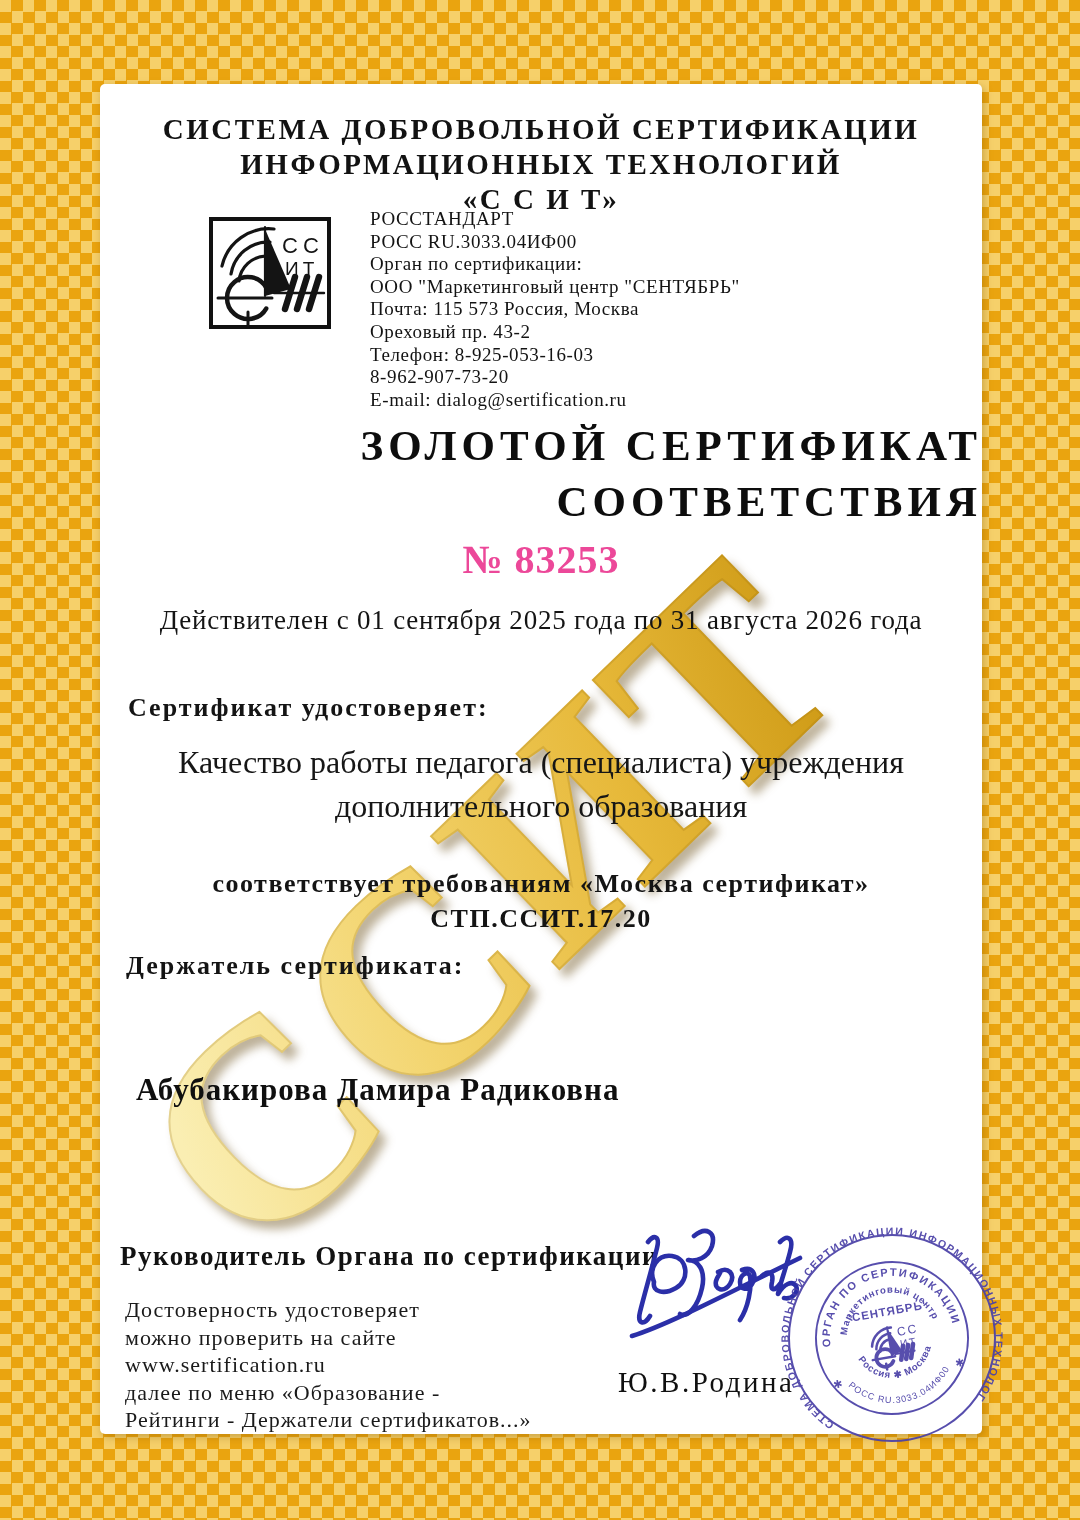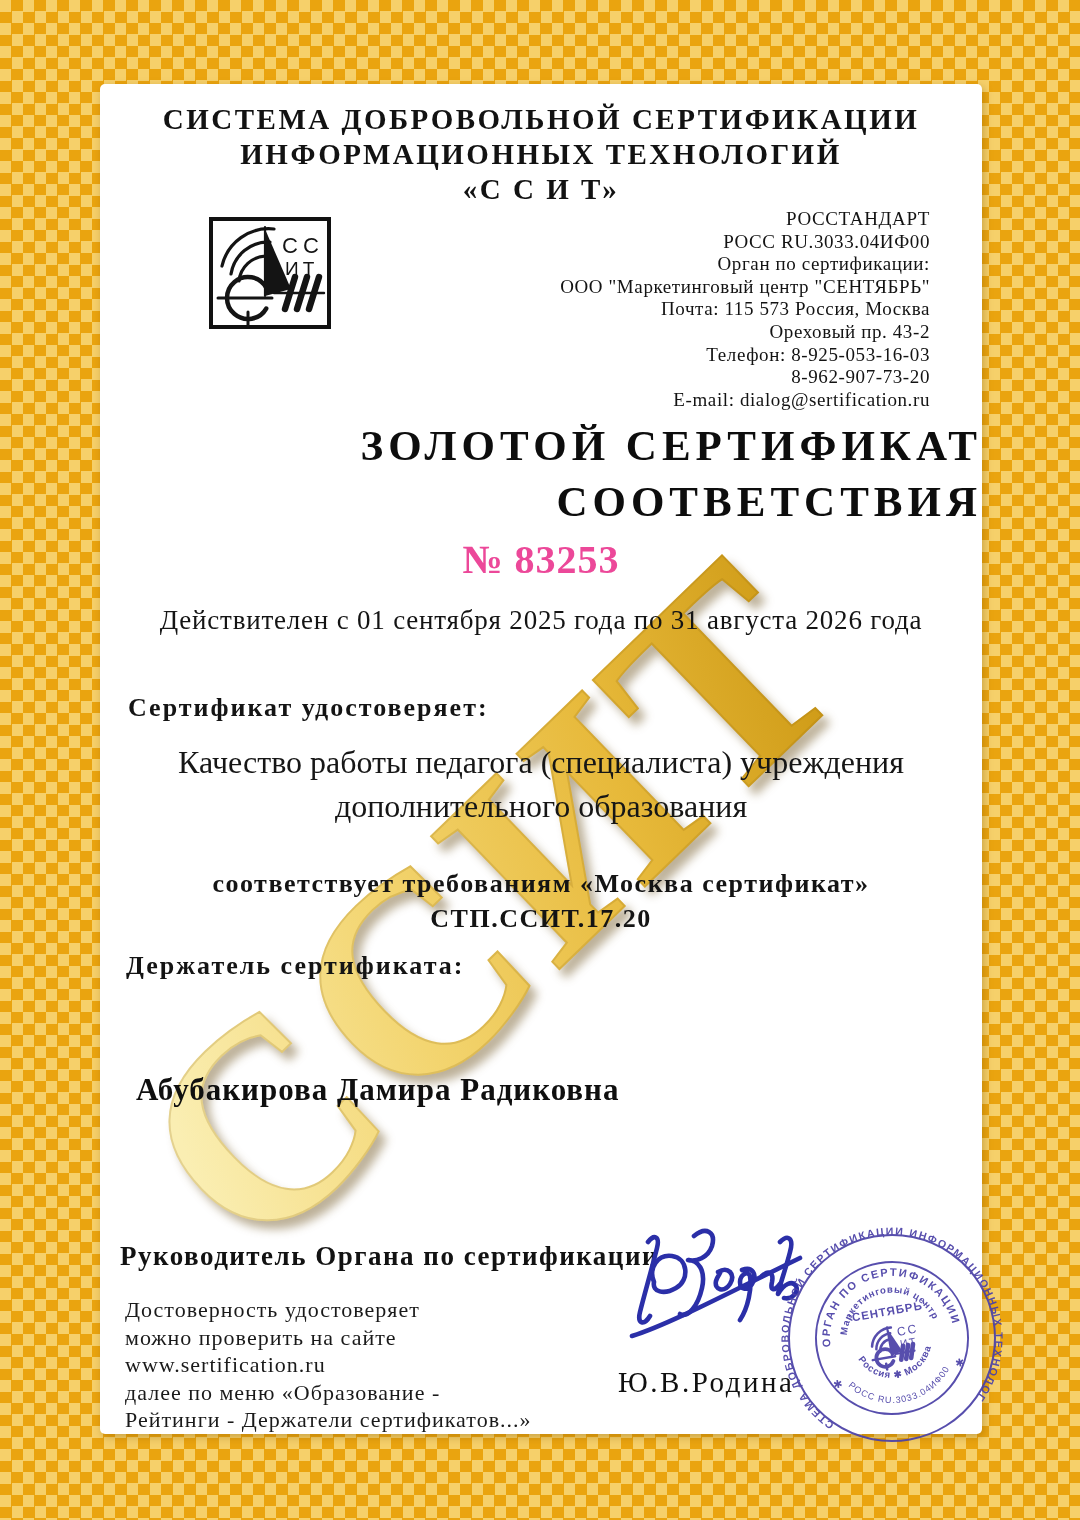--- a/index.html
+++ b/index.html
@@ -28,28 +28,28 @@
     transform:translate(-50%,-50%) rotate(-44deg);
     font-family:"Liberation Serif", serif; font-weight:600;
     font-size:282px; letter-spacing:6px; line-height:1;
     background:linear-gradient(115deg,#faeeb2 8%,#f3d570 38%,#e7b93a 68%,#c9940e 100%);
     -webkit-background-clip:text; background-clip:text; color:transparent;
     -webkit-text-stroke:2px rgba(150,110,20,.22);
     white-space:nowrap;
   }
   
   .hdr {
-    position:absolute; left:0; top:18px; width:100%;
+    position:absolute; left:0; top:28px; width:100%;
     text-align:center; font-weight:bold; font-size:29px;
     letter-spacing:2.5px; line-height:35px; color:#121212;
   }
   .logo { position:absolute; left:108px; top:132px; }
   .contact {
     position:absolute; right:52px; top:124px; width:560px;
-    text-align:right; font-size:19px; letter-spacing:.6px;
+    font-size:19px; letter-spacing:.6px;
     line-height:22.6px; color:#131313;
   }
   
   .title {
     position:absolute; left:0; top:334px; width:100%; text-align:right;
     font-weight:bold; font-size:43px; letter-spacing:5px; line-height:56px; color:#0d0d0d;
   }
   .cert-no {
     position:absolute; left:0; top:452px; width:100%; text-align:center;
     font-weight:bold; font-size:40px; letter-spacing:1px; color:#ec4899;

